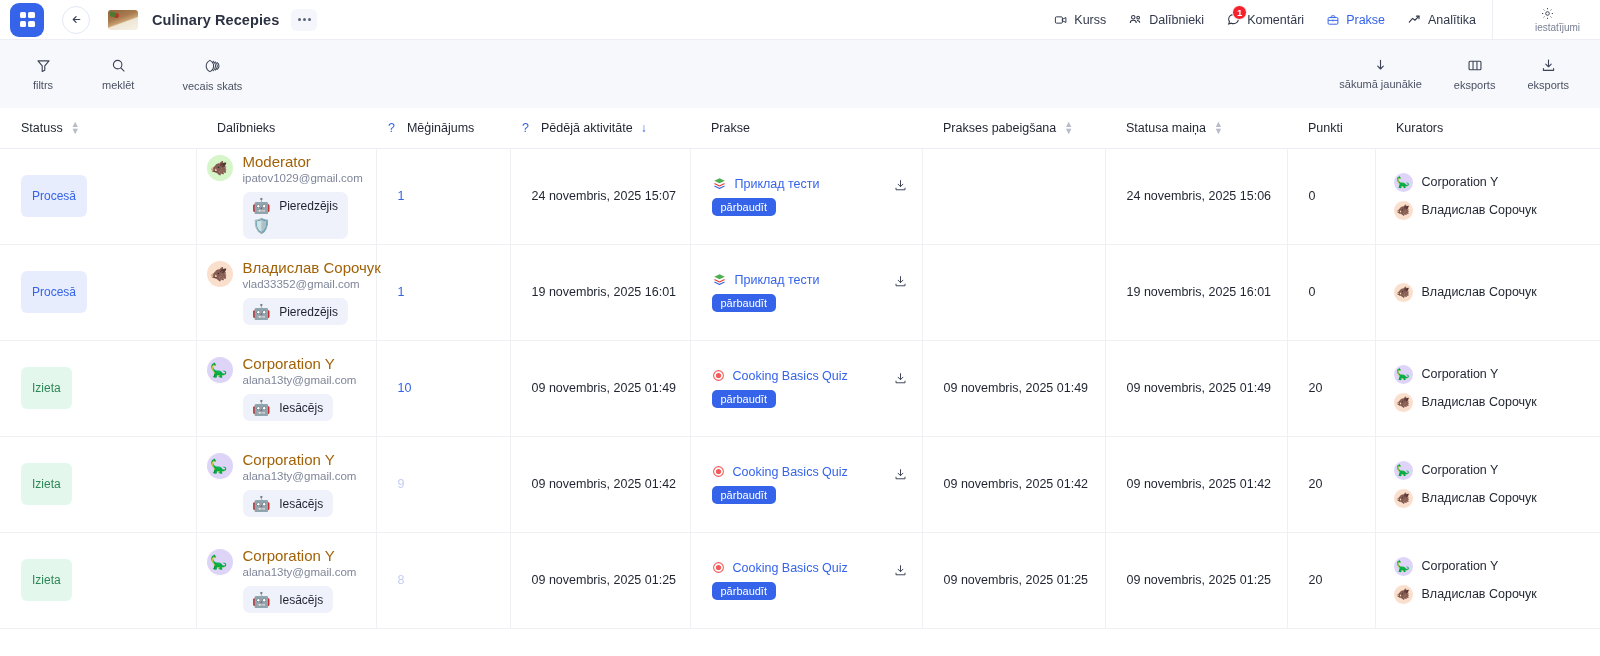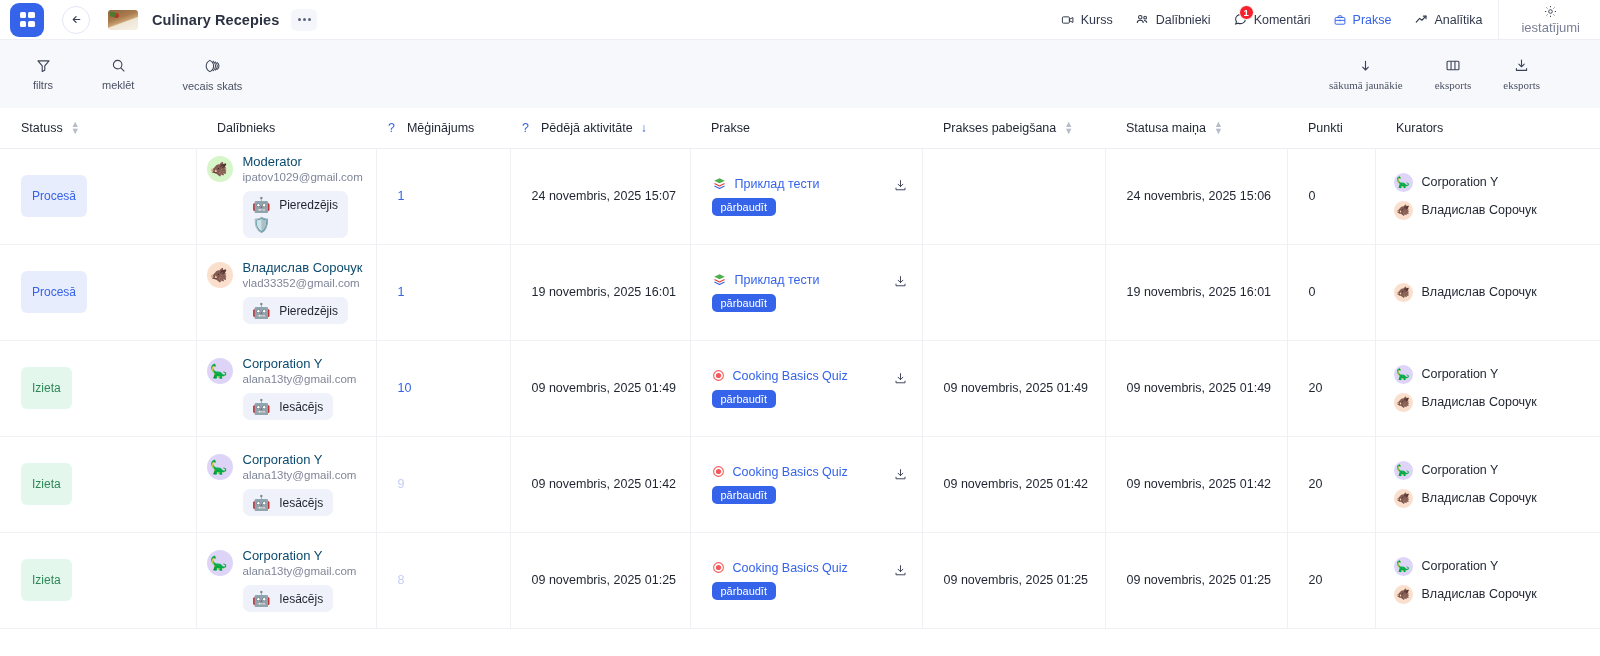--- a/index.html
+++ b/index.html
@@ -111,32 +111,32 @@
   }
   .settings-cell {
     border-left: 1px solid #eceef3;
     height: 40px;
     display: flex; flex-direction: column;
     align-items: center; justify-content: center;
     gap: 1px;
     padding-left: 22px; padding-right: 6px;
     min-width: 78px;
   }
-  .settings-cell .lbl { font-size: 13px; color: #7a8196; }
+  .settings-cell .lbl { font-size: 10px; color: #7a8196; margin-left: 20px; }
 
   
   .toolbar {
     height: 68px;
     background: #f7f8fb;
     display: flex;
     align-items: center;
     position: relative;
   }
   .tb-left { display: flex; align-items: center; gap: 16px; padding-left: 16px; }
-  .tb-right { display: flex; align-items: flex-end; margin-left: auto; padding-right: 44px; font-family: Liberation Serif, serif; }
+  .tb-right { display: flex; align-items: flex-start; margin-left: auto; padding-right: 15px; }
   .tb-btn {
     display: flex; flex-direction: column;
     align-items: center; justify-content: center;
     gap: 5px;
     padding: 4px 16px;
     min-width: 54px;
   }
   .tb-btn .lbl { font-size: 11px; color: #4a5164; white-space: nowrap; }
   .tb-btn svg { display: block; }
 
@@ -195,21 +195,21 @@
   .member { display: flex; gap: 10px; padding-left: 10px; }
   .avatar {
     width: 26px; height: 26px; border-radius: 50%;
     display: flex; align-items: center; justify-content: center;
     font-size: 14px; flex: 0 0 auto; margin-top: 2px;
   }
   .av-green  { background: #d6f5c8; }
   .av-peach  { background: #fbdfcd; }
   .av-lav    { background: #ddd4f7; }
   .member-txt { display: flex; flex-direction: column; gap: 2px; min-width: 0; }
-  .m-name { font-size: 13px; color: #0c4a6e; white-space: nowrap; }
+  .m-name { font-size: 15px; color: #a16207; white-space: nowrap; }
   .m-mail { font-size: 11.5px; color: #7f8699; white-space: nowrap; }
   .lvlchip {
     margin-top: 6px;
     background: #eff2fb;
     border-radius: 7px;
     padding: 6px 10px;
     display: flex; flex-direction: column; gap: 5px;
     align-items: flex-start;
     align-self: flex-start;
   }

